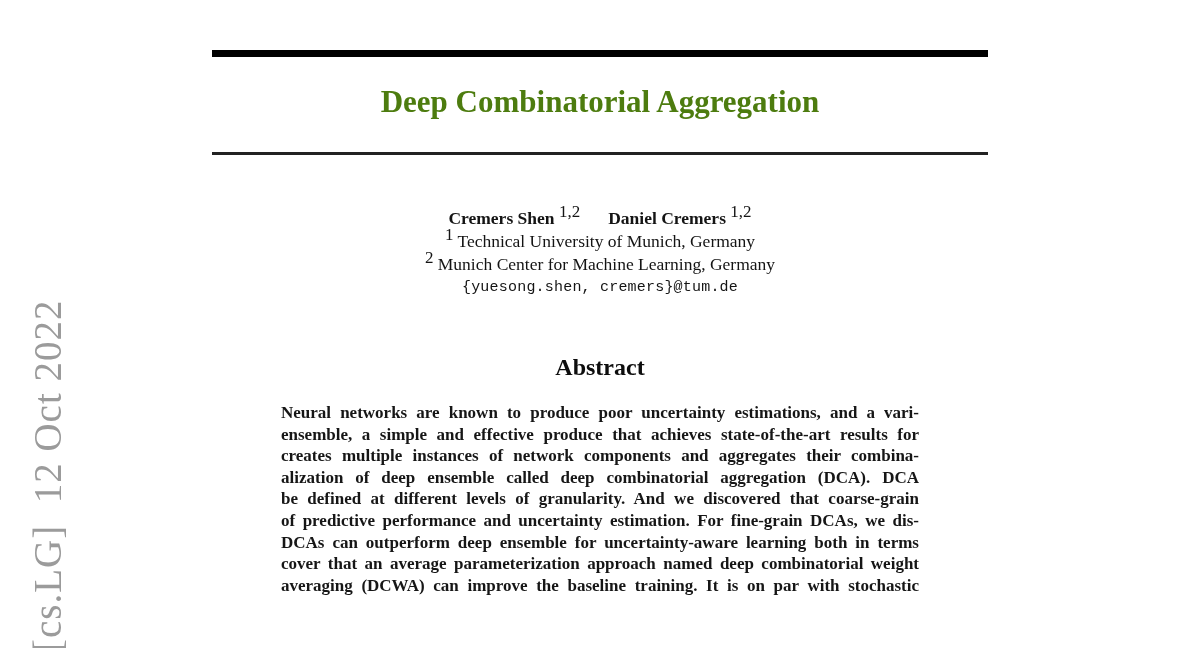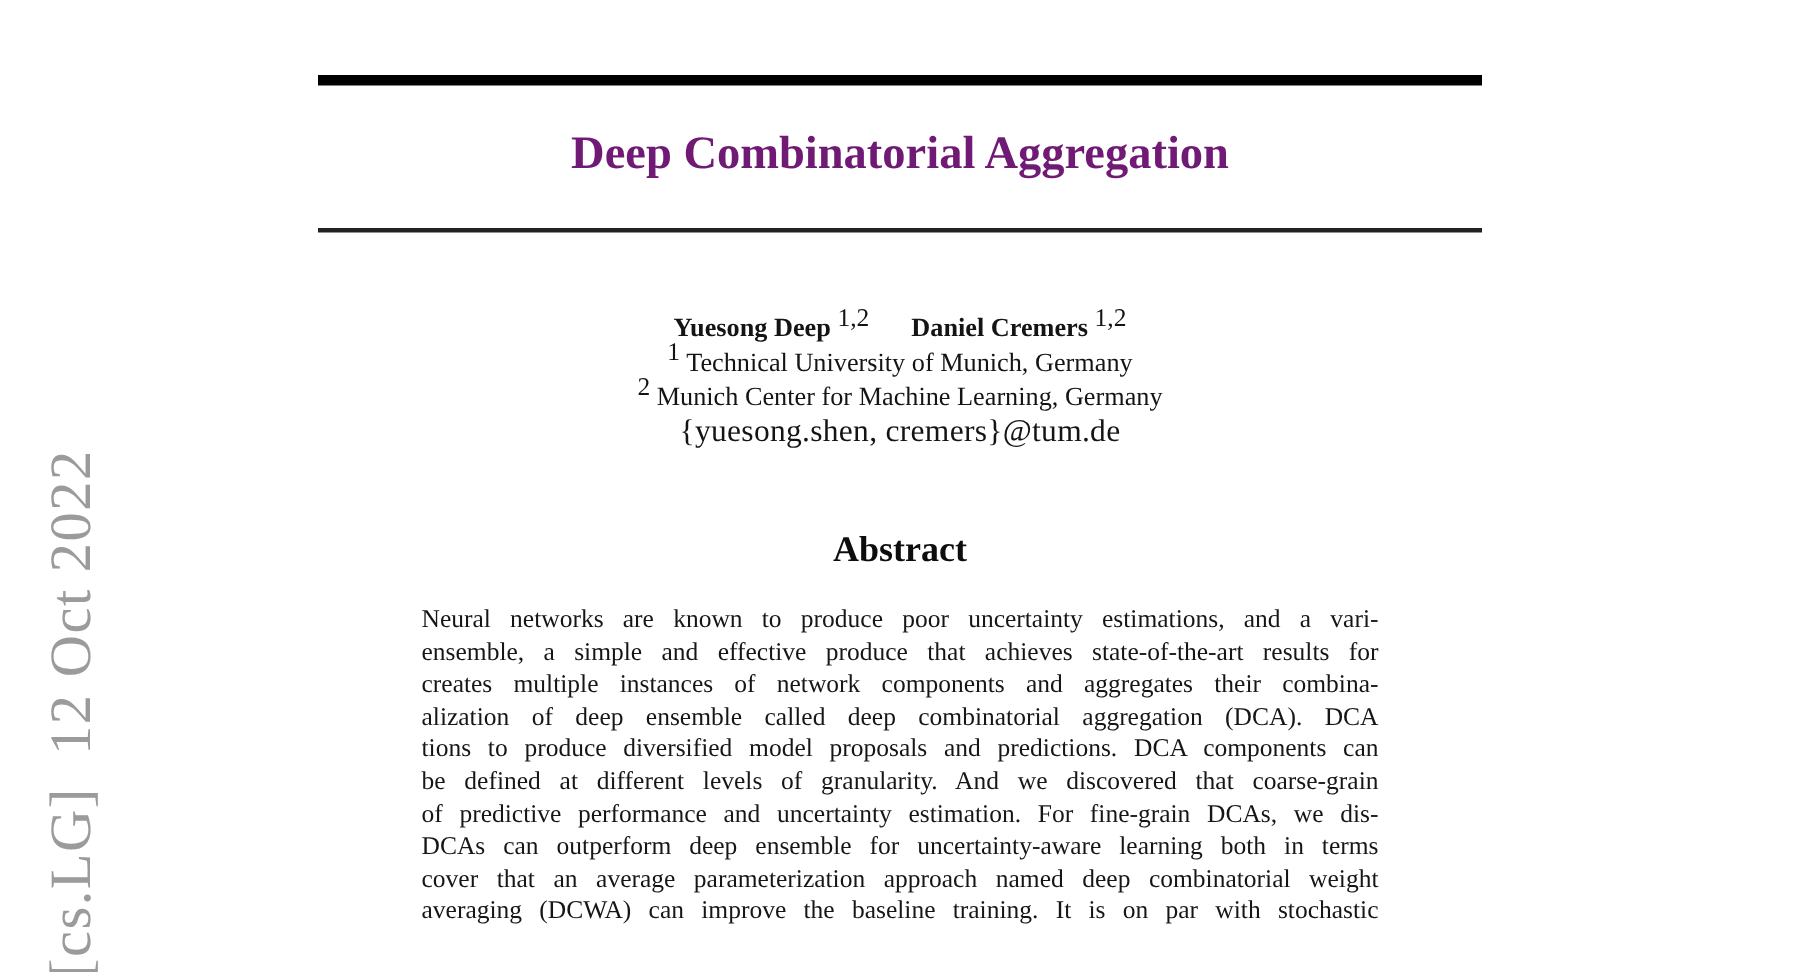--- a/index.html
+++ b/index.html
@@ -51,21 +51,21 @@
   }
 
   .paper-title {
     position: absolute;
     left: 212px;
     top: 84px;
     width: 776px;
     text-align: center;
     font-size: 31px;
     font-weight: bold;
-    color: #701a75;
+    color: #4d7c0f;
   }
 
   .author-block {
     position: absolute;
     left: 212px;
     top: 207px;
     width: 776px;
     text-align: center;
     font-size: 17.5px;
     line-height: 23px;
@@ -73,22 +73,22 @@
   .author-line { white-space: nowrap; }
   .author-entry { font-weight: bold; }
   .author-entry + .author-entry { margin-left: 28px; }
   sup.affil-sup {
     font-weight: normal;
     font-size: 17px;
     vertical-align: super;
     line-height: 0;
   }
   .email-line {
-    font-family: Liberation Serif, serif;
-    font-size: 21px;
+    font-family: Liberation Mono, monospace;
+    font-size: 15px;
     letter-spacing: 0.2px;
   }
 
   .abstract-heading {
     position: absolute;
     left: 212px;
     top: 354px;
     width: 776px;
     text-align: center;
     font-size: 24px;
@@ -103,56 +103,56 @@
     width: 638px;
     font-size: 17px;
     color: #161616;
   }
   .abs-line {
     height: 21.6px;
     line-height: 21.6px;
     text-align: justify;
     text-align-last: justify;
     white-space: nowrap;
+    font-weight: bold;
   }
 </style>
 </head>
 <body>
 
 <div class="page">
 
   <div class="watermark">[cs.LG]  12 Oct 2022</div>
 
   <div class="rule-thick"></div>
 
   <h1 class="paper-title" style="margin:0;">Deep Combinatorial Aggregation</h1>
 
   <div class="rule-thin"></div>
 
   <div class="author-block">
     <div class="author-line">
-      <span class="author-entry"><span>Yuesong Deep</span> <sup class="affil-sup">1,2</sup></span><span class="author-entry"><span>Daniel Cremers</span> <sup class="affil-sup">1,2</sup></span>
+      <span class="author-entry"><span>Cremers Shen</span> <sup class="affil-sup">1,2</sup></span><span class="author-entry"><span>Daniel Cremers</span> <sup class="affil-sup">1,2</sup></span>
     </div>
     <div class="affil-line">
       <sup class="affil-sup">1</sup> <span>Technical University of Munich, Germany</span>
     </div>
     <div class="affil-line">
       <sup class="affil-sup">2</sup> <span>Munich Center for Machine Learning, Germany</span>
     </div>
     <div class="email-line">{yuesong.shen, cremers}@tum.de</div>
   </div>
 
   <div class="abstract-heading">Abstract</div>
 
   <div class="abstract-body">
     <div class="abs-line">Neural networks are known to produce poor uncertainty estimations, and a vari-</div>
     <div class="abs-line">ensemble, a simple and effective produce that achieves state-of-the-art results for</div>
     <div class="abs-line">creates multiple instances of network components and aggregates their combina-</div>
     <div class="abs-line">alization of deep ensemble called deep combinatorial aggregation (DCA). DCA</div>
-    <div class="abs-line">tions to produce diversified model proposals and predictions. DCA components can</div>
     <div class="abs-line">be defined at different levels of granularity. And we discovered that coarse-grain</div>
     <div class="abs-line">of predictive performance and uncertainty estimation. For fine-grain DCAs, we dis-</div>
     <div class="abs-line">DCAs can outperform deep ensemble for uncertainty-aware learning both in terms</div>
     <div class="abs-line">cover that an average parameterization approach named deep combinatorial weight</div>
     <div class="abs-line">averaging (DCWA) can improve the baseline training. It is on par with stochastic</div>
   </div>
 
 </div>
 
 </body></html>

